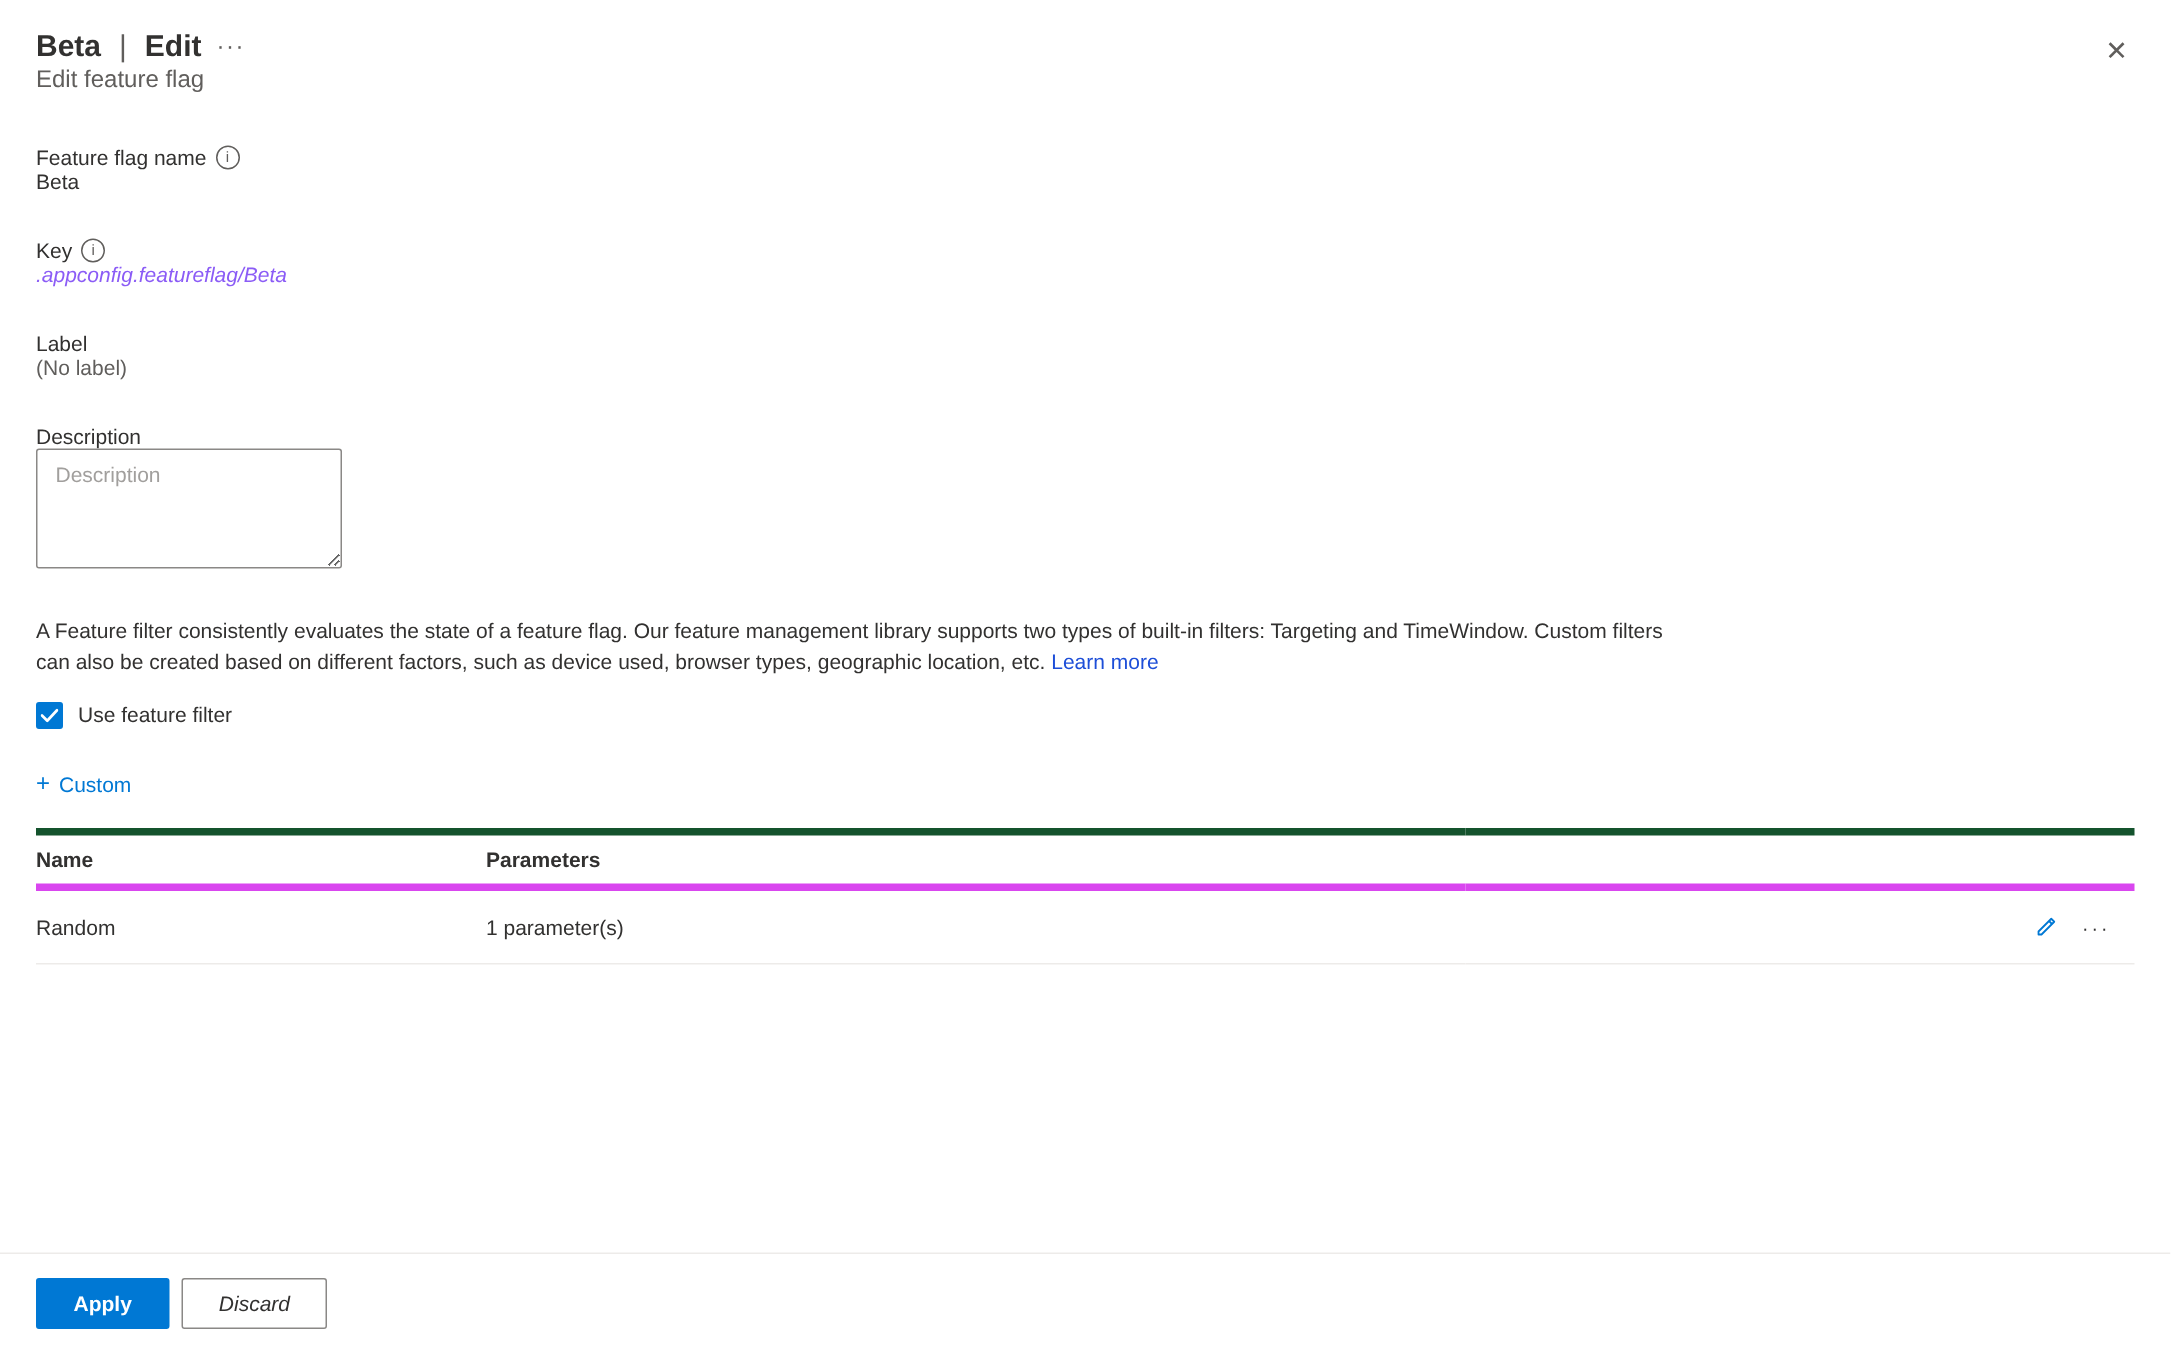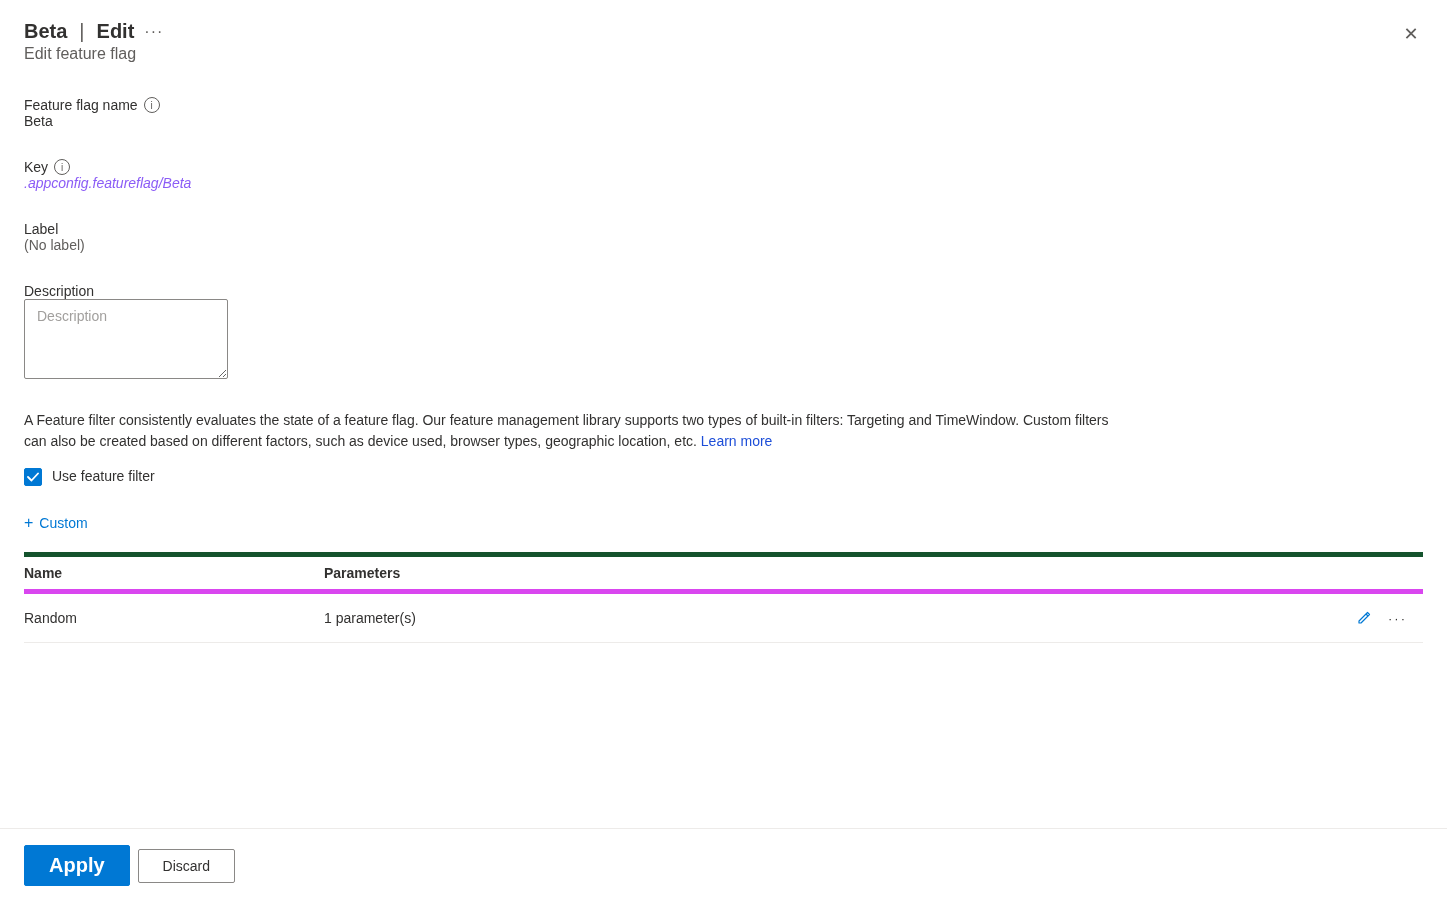--- a/index.html
+++ b/index.html
@@ -298,35 +298,36 @@
       gap: 8px;
       background: #fff;
     }
 
     .apply-btn {
       background: #0078d4;
       color: #fff;
       border: 1px solid #0078d4;
       border-radius: 2px;
       padding: 8px 24px;
-      font-size: 20px;
+      font-size: 14px;
       font-family: inherit;
       cursor: pointer;
       font-weight: 600;
     }
 
     .discard-btn {
       background: #fff;
       color: #323130;
       border: 1px solid #8a8886;
       border-radius: 2px;
       padding: 8px 24px;
       font-size: 14px;
       font-family: inherit;
       cursor: pointer;
+      font-style: italic;
     }
   </style>
 </head>
 <body>
 
 <div class="panel">
 
   <div class="panel-header">
     <div class="panel-title-row">
       <span class="panel-title">Beta</span>

